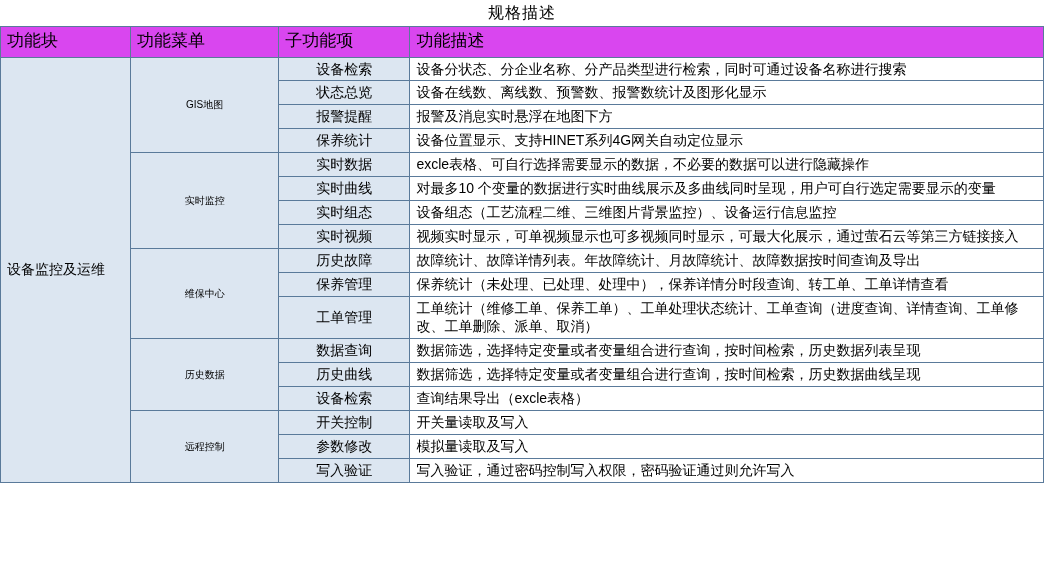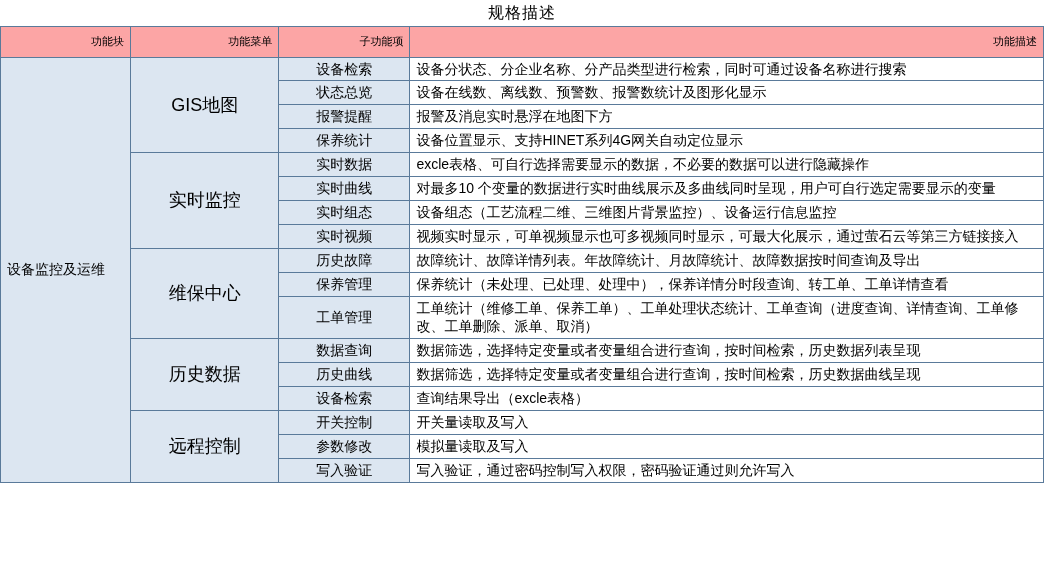--- a/index.html
+++ b/index.html
@@ -35,41 +35,41 @@
   .title-cell {
     border: none !important;
     text-align: center;
     font-size: 16px;
     font-weight: bold;
     padding: 3px 0 5px 0;
     letter-spacing: 1px;
   }
   
   .hdr td {
-    background: #fca5a5;
-    text-align: right;
+    background: #d946ef;
+    text-align: left;
     font-weight: bold;
-    font-size: 11px;
+    font-size: 17px;
     height: 26px;
   }
   
   .c1 { width: 130px; }
   .c2 { width: 148px; }
   .c3 { width: 131px; }
   .c4 { width: 633px; }
 
   .block-cell {
     background: #dce6f1;
     text-align: left;
     font-size: 14px;
   }
   .menu-cell {
     background: #dce6f1;
     text-align: center;
-    font-size: 18px;
+    font-size: 10px;
   }
   .sub-cell {
     background: #dce6f1;
     text-align: center;
     font-size: 14px;
   }
   .desc-cell {
     background: #ffffff;
     text-align: left;
     font-size: 14px;

